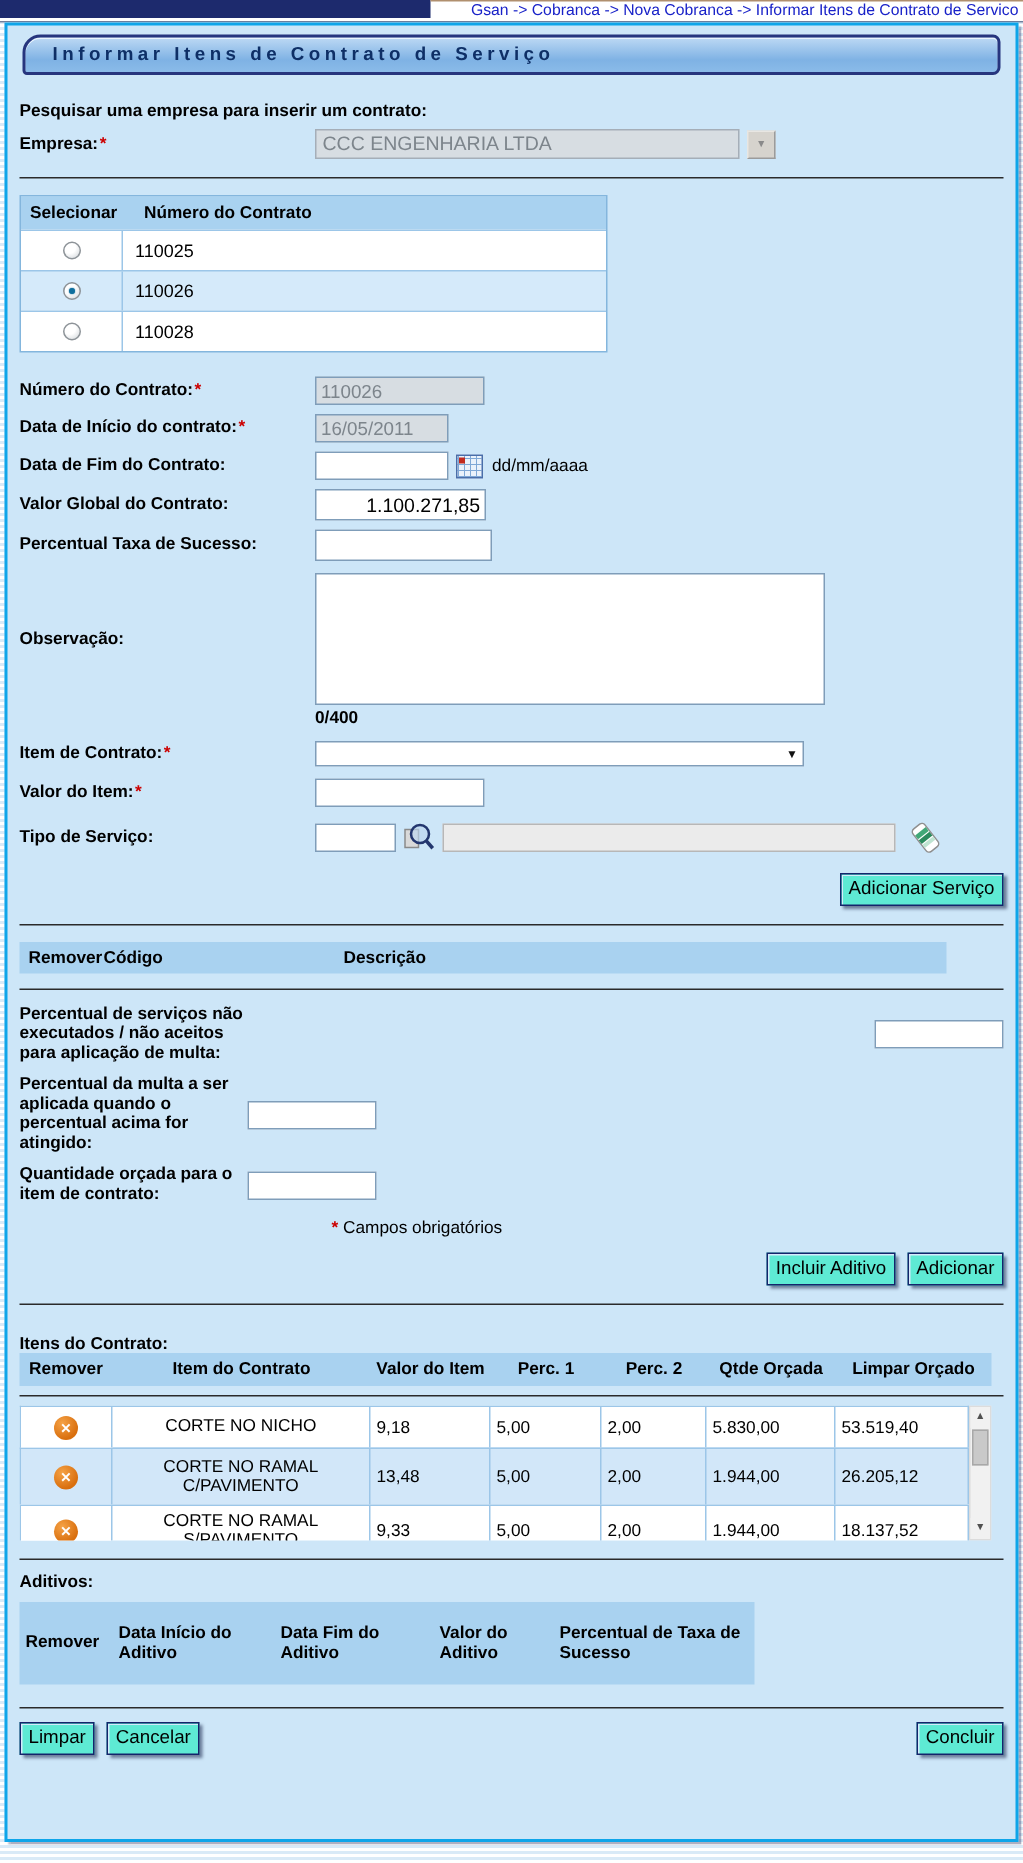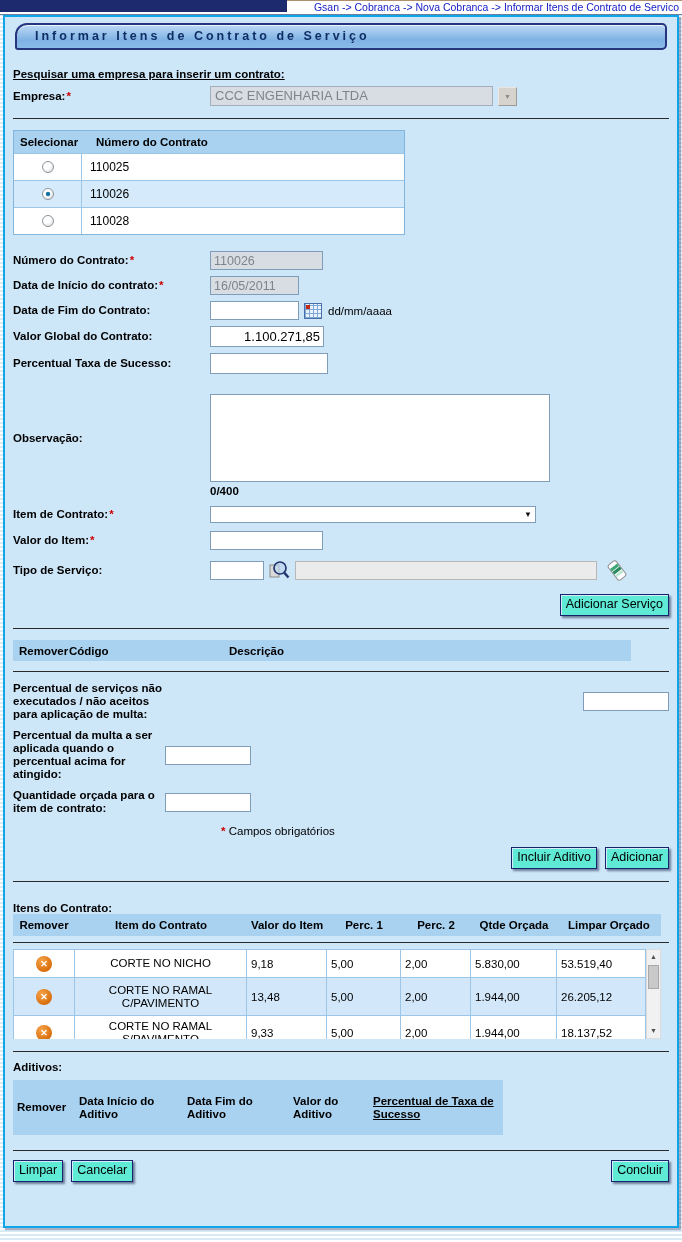--- a/index.html
+++ b/index.html
@@ -23,21 +23,21 @@
   .titlebar {
     margin: 6px 2px 0 2px; height: 27px;
     border: 2px solid #26357e; border-radius: 12px 5px 5px 3px;
     background: linear-gradient(180deg, #bdd9f4 0%, #7fb2e4 65%, #8abbe9 100%);
     box-shadow: inset 0 1px 0 #e9f4fd;
     line-height: 22px; padding-left: 18px;
     font-size: 12.5px; font-weight: bold; color: #0e2f66; letter-spacing: 3px;
     white-space: nowrap; overflow: hidden;
   }
   .label-bold { font-size: 11.5px; font-weight: bold; color: #000; }
-  .prompt { margin-top: 18px; text-decoration: underline; }
+  .prompt { margin-top: 18px; }
   .form-row { display: flex; align-items: center; margin-top: 6px; }
   .form-row .flabel { width: 197px; flex: 0 0 197px; line-height: 13px; }
   .req { color: #cc0000; font-weight: bold; margin-left: 1px; }
   
   .inp { border: 1px solid #7f9db9; background: #fff; height: 19px; font: 12.5px "Liberation Sans", sans-serif; padding: 0 3px; color: #000; }
   .inp.dis { background: #d7dde2; color: #7d858c; }
   .inp.right { text-align: right; font-size: 13px; }
   .sel-box { position: relative; height: 20px; background: #d7dde2; border: 1px solid #a5aeb8; color: #7d858c; font-size: 13px; line-height: 18px; padding: 0 4px; }
   .sel-arrow-btn { display: inline-block; width: 19px; height: 19px; background: #d6d3cd; border: 1px solid #9b9b9b; border-top-color: #e8e6e2; border-left-color: #e8e6e2; text-align: center; line-height: 17px; font-size: 7px; color: #8a8a8a; margin-left: 5px; }
   .divider { border-top: 1px solid #2a2a2a; margin: 12px 0 0 0; }
@@ -51,21 +51,21 @@
   .cs-radio-cell { width: 68px; display: flex; align-items: center; justify-content: center; border-right: 1px solid #9cc6e8; }
   .cs-num-cell { flex: 1; display: flex; align-items: center; padding-left: 8px; font-size: 12px; }
   .radio { width: 12px; height: 12px; border-radius: 50%; border: 1px solid #8d9398; background: radial-gradient(circle at 35% 30%, #ffffff 40%, #cfd4d8); position: relative; display: inline-block; }
   .radio.on::after { content: ""; position: absolute; left: 3px; top: 3px; width: 4px; height: 4px; border-radius: 50%; background: #0f6f9e; box-shadow: 0 0 1px #0f6f9e; }
   
   .cal-icon { display: inline-block; width: 18px; height: 16px; border: 1px solid #4a6ea9; background: #eaf2fb; position: relative; margin-left: 5px; background-image: repeating-linear-gradient(90deg, #7fa8d6 0 1px, transparent 1px 4px), repeating-linear-gradient(0deg, #7fa8d6 0 1px, transparent 1px 4px); }
   .cal-icon::before { content: ""; position: absolute; left: 1px; top: 1px; width: 4px; height: 4px; background: #c22a1e; }
   .icon-btn { display: inline-flex; align-items: center; justify-content: center; cursor: pointer; }
   .x-circle { display: inline-block; width: 16px; height: 16px; border-radius: 50%; background: radial-gradient(circle at 35% 30%, #f5a246, #d96f0e 70%); color: #fff; font-size: 9px; font-weight: bold; text-align: center; line-height: 16px; }
   
-  .obs-row { display: flex; margin-top: 20px; }
+  .obs-row { display: flex; margin-top: 8px; }
   .obs-row .flabel { width: 197px; flex: 0 0 197px; align-self: center; }
   .obs-ta { width: 340px; height: 88px; border: 1px solid #7f9db9; background: #fff; resize: none; font: 12px "Liberation Sans", sans-serif; }
   .counter { margin: 3px 0 0 197px; }
   .dd { position: relative; width: 326px; height: 17px; background: #fff; border: 1px solid #7f9db9; }
   .dd .arr { position: absolute; right: 3px; top: 3px; font-size: 8px; color: #111; }
   .gray-field { width: 302px; height: 19px; background: #ebebeb; border: 1px solid #b7b7b7; }
   
   .btn { display: inline-block; background: #5eead4; border: 1px solid #15246b; box-shadow: inset 1px 1px 0 #d5ebfb, 2px 2px 2px rgba(10,20,60,.5); font-size: 12.5px; color: #000; padding: 2px 5px 4px; cursor: pointer; white-space: nowrap; }
   .btn-row { display: flex; justify-content: flex-end; gap: 8px; margin-top: 10px; }
   
@@ -97,21 +97,21 @@
   .cc2 { width: 80px; } .cc3 { width: 74px; } .cc4 { width: 70px; } .cc5 { width: 86px; } .cc6 { flex: 1; }
   .r1 { height: 28px; } .r2 { height: 38px; } .r3 { height: 36px; }
   
   .sbar { position: absolute; right: 0; top: 0; bottom: 0; width: 15px; background: #f1f1f1; border: 1px solid #dcdcdc; }
   .sb-up, .sb-down { position: absolute; left: 0; width: 13px; height: 14px; text-align: center; font-size: 7px; color: #505050; line-height: 14px; background: #f1f1f1; }
   .sb-up { top: 0; } .sb-down { bottom: 0; }
   .sb-thumb { position: absolute; left: 1px; top: 15px; width: 11px; height: 24px; background: #c9c9c9; border: 1px solid #a8a8a8; }
   
   .ad-head { display: flex; background: #a9d2f0; width: 490px; min-height: 55px; margin-top: 7px; align-items: center; font-weight: bold; font-size: 11.5px; }
   .ad-head div { padding: 2px 4px; line-height: 13px; }
-  .ac0 { width: 62px; } .ac1 { width: 108px; } .ac2 { width: 106px; } .ac3 { width: 80px; } .ac4 { width: 130px; text-decoration: underline; }
+  .ac0 { width: 62px; } .ac1 { width: 108px; } .ac2 { width: 106px; } .ac3 { width: 80px; } .ac4 { width: 130px; }
   
   .footer { display: flex; margin-top: 9px; align-items: center; }
   .footer .spacer { flex: 1; }
   .gap8 { margin-left: 8px; }
 </style>
 </head>
 <body>
 
 <div class="topbar">
   <div class="topbar-navy"></div>

